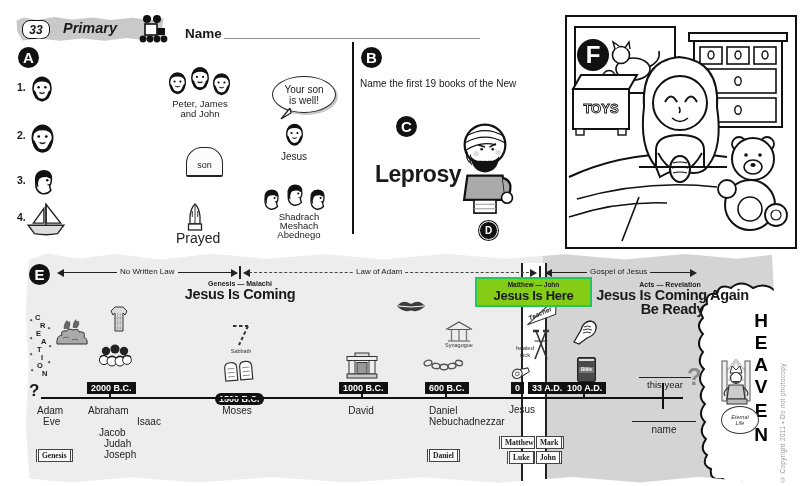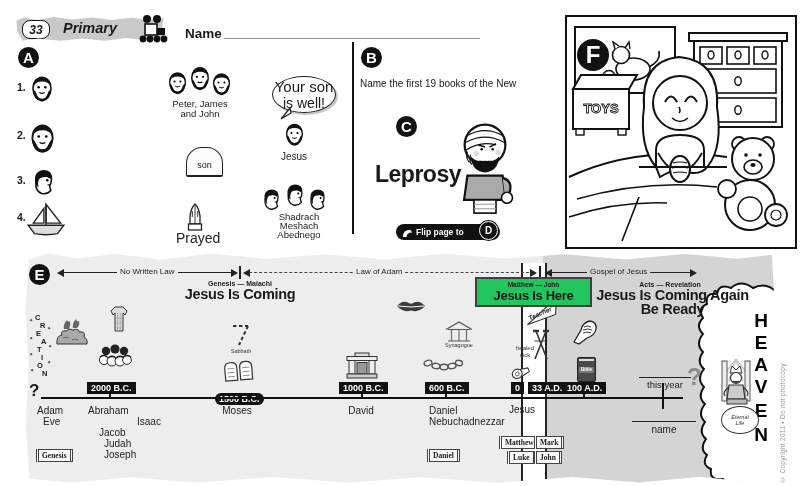--- a/index.html
+++ b/index.html
@@ -114,22 +114,22 @@
   </div>
 
   <svg class="abs" style="left:184px;top:202px;" width="22" height="30" viewBox="0 0 22 30">
     <path d="M11 2 Q7 6 6 14 L6 22 H16 L16 14 Q15 6 11 2 Z" fill="#fff" stroke="#222" stroke-width="1.3"></path>
     <path d="M11 4 V22 M8.3 9 V15 M13.7 9 V15" fill="none" stroke="#222" stroke-width="0.9"></path>
     <rect x="4.5" y="22" width="13" height="6" fill="#fff" stroke="#222" stroke-width="1.3"></rect>
   </svg>
   <div class="abs lbl" style="left:176px;top:231px;width:40px;font-size:14px;">Prayed</div>
 
   <div class="abs" style="left:272px;top:76px;width:62px;height:35px;background:#fff;border:1.5px solid #222;border-radius:50%;box-shadow:2px 2px 0 #c6c6c6;display:flex;flex-direction:column;align-items:center;justify-content:center;">
-    <span style="font-size:15px;">Your son</span>
-    <span style="font-size:14px;">is well!</span>
+    <span style="font-size:10px;">Your son</span>
+    <span style="font-size:10px;">is well!</span>
   </div>
   <svg class="abs" style="left:279px;top:108px;" width="14" height="12" viewBox="0 0 14 12">
     <path d="M2 11 L11 0 L12 5 Z" fill="#fff" stroke="#222" stroke-width="1.3"></path>
   </svg>
 
   <svg class="abs" style="left:284px;top:121px;" width="21" height="27" viewBox="0 0 20 24">
       <use href="#f1"></use>
     </svg>
   <div class="abs lbl" style="left:272px;top:151px;width:44px;font-size:10px;">Jesus</div>
 
@@ -163,26 +163,20 @@
       <circle cx="42" cy="31" r="2.5" fill="#ddd"></circle>
     <path d="M17 34 Q18 48 30 49 Q42 48 43 34 Q39 40 30 38 Q21 40 17 34 Z" fill="#111"></path>
     <ellipse cx="30" cy="36.5" rx="4" ry="2" fill="#fff"></ellipse>
     <path d="M14 52 H46 L49 74 H11 Z" fill="#aaa" stroke="#111" stroke-width="2"></path>
     <path d="M46 54 Q54 56 53 64 Q53 69 48 69" fill="#aaa" stroke="#111" stroke-width="2"></path>
     <circle cx="50" cy="72" r="5" fill="#fff" stroke="#111" stroke-width="1.5"></circle>
     <rect x="20" y="74" width="20" height="12" fill="#fff" stroke="#111" stroke-width="1.5"></rect>
     <path d="M20 78 H40 M20 82 H40" stroke="#999" stroke-width="1"></path>
   </svg>
 
-  <div class="abs" style="left:396px;top:224px;width:92px;height:16px;background:#111;border-radius:8px;display:flex;align-items:center;gap:3px;padding:0 6px;">
-    <svg width="11" height="11" viewBox="0 0 12 12">
-      <path d="M1 11 Q1 3 9 3 L11 6 Q5 6 5 11 Z" fill="#fff"></path>
-    </svg>
-    <span style="color:#fff;font-weight:bold;font-size:8.5px;white-space:nowrap;">Flip page to</span>
-  </div>
   <div class="abs" style="left:479px;top:221px;width:17px;height:17px;background:#111;border:1.6px solid #fff;border-radius:50%;color:#fff;font-weight:bold;font-size:10px;display:flex;align-items:center;justify-content:center;box-shadow:0 0 0 1px #111;">D</div>
 
   <div class="abs" style="left:565px;top:15px;width:228px;height:230px;border:2.5px solid #111;background:#fff;">
     <svg width="223" height="225" viewBox="0 0 223 225">
 
       <rect x="8" y="10" width="100" height="66" fill="#fff" stroke="#111" stroke-width="2"></rect>
       <circle cx="26" cy="38" r="16" fill="#111"></circle>
       <text x="26" y="46" text-anchor="middle" font-size="24" font-weight="bold" fill="#fff">F</text>
       <ellipse cx="66" cy="52" rx="17" ry="11" fill="#fff" stroke="#111" stroke-width="1.6"></ellipse>
       <circle cx="54" cy="38" r="8.5" fill="#fff" stroke="#111" stroke-width="1.6"></circle>
@@ -295,21 +289,21 @@
     <span class="abs era-text" style="left:328px;top:14px;background:#ededed;">Law of Adam</span>
 
     <div class="abs ah-l" style="left:520px;top:15.5px;z-index:3;"></div>
     <div class="abs era-line" style="left:526px;top:19px;width:140px;"></div>
     <div class="abs ah-r" style="left:665px;top:15.5px;"></div>
     <span class="abs era-text" style="left:562px;top:14px;background:#d4d4d4;">Gospel of Jesus</span>
 
     <div class="abs books" style="left:150px;top:27px;width:130px;">Genesis — Malachi</div>
     <div class="abs era-title" style="left:135px;top:33px;width:160px;">Jesus Is Coming</div>
 
-    <div class="abs" style="left:450px;top:24px;width:113px;height:26px;background:#22c55e;border:2px solid #404040;display:flex;flex-direction:column;align-items:center;justify-content:center;z-index:4;">
+    <div class="abs" style="left:450px;top:24px;width:113px;height:26px;background:#84cc16;border:2px solid #22c55e;display:flex;flex-direction:column;align-items:center;justify-content:center;z-index:4;">
       <span class="books" style="font-size:6.5px;">Matthew — John</span>
       <span style="font-size:13px;font-weight:bold;white-space:nowrap;letter-spacing:-0.3px;">Jesus Is Here</span>
     </div>
 
     <div class="abs books" style="left:585px;top:28px;width:120px;">Acts — Revelation</div>
     <div class="abs era-title" style="left:560px;top:34px;width:175px;">Jesus Is Coming Again</div>
     <div class="abs era-title" style="left:560px;top:48px;width:175px;">Be Ready</div>
 
     <div class="abs" style="left:2px;top:60px;width:26px;height:78px;">
       <span class="cre-letter" style="left:8px;top:0;">C</span>

